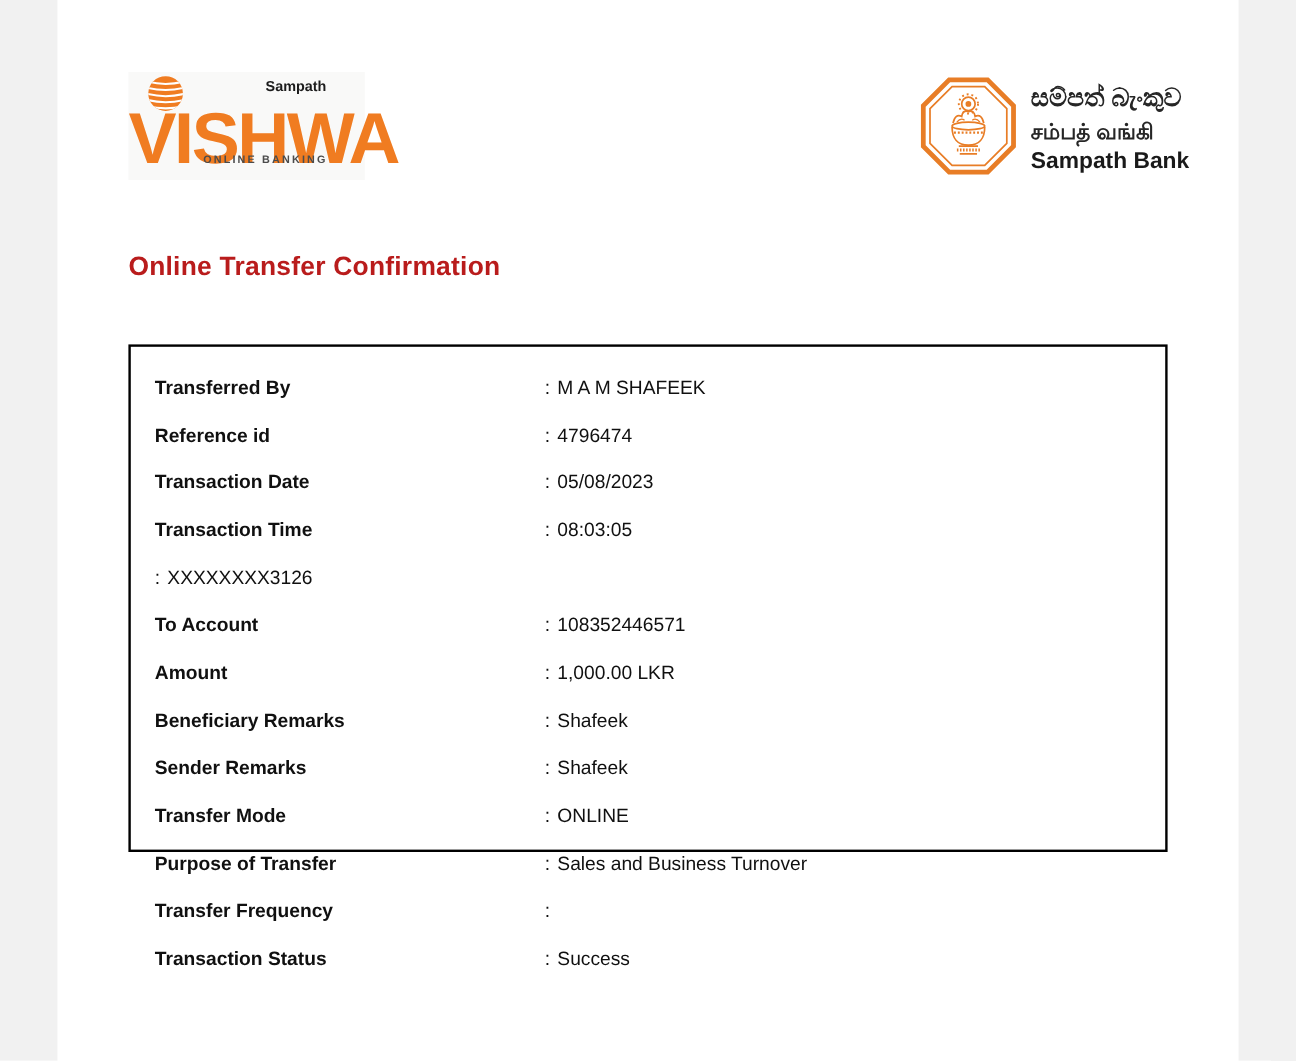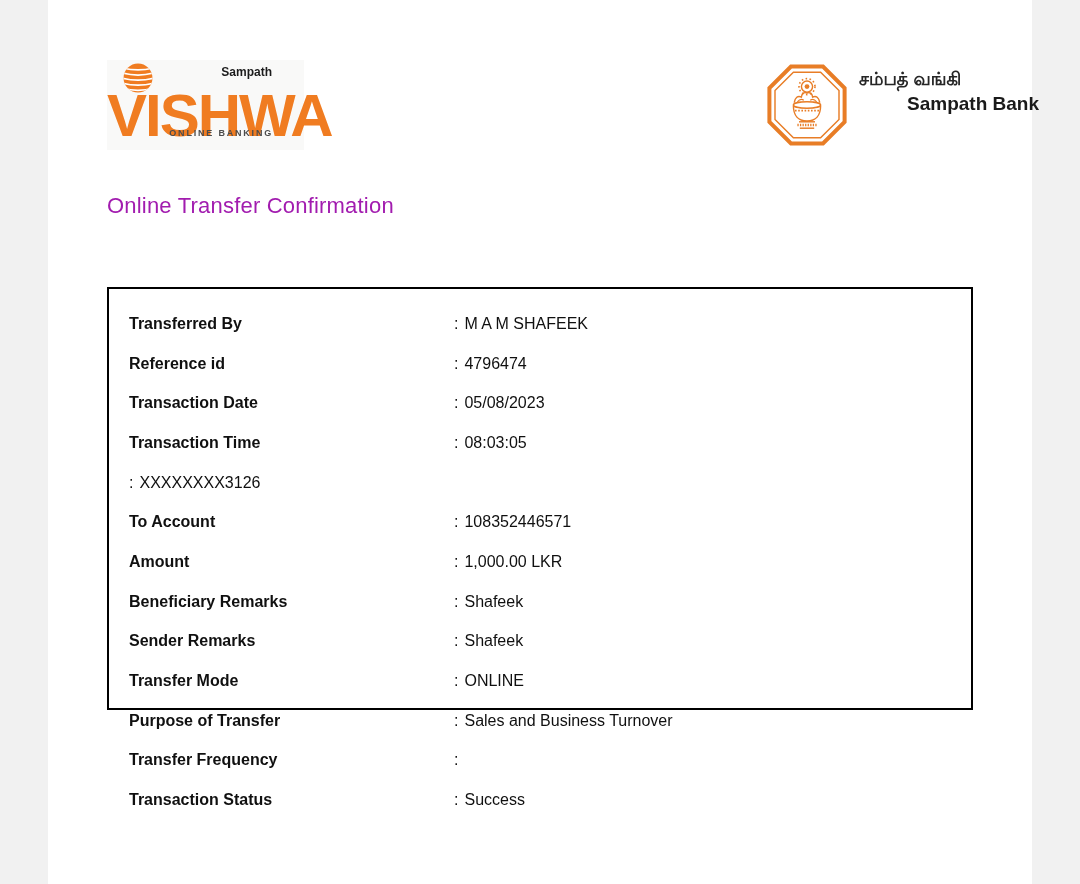--- a/index.html
+++ b/index.html
@@ -44,26 +44,26 @@
   }
 
   .bank-logo {
     position: absolute; left: 719px; top: 64px;
     display: flex; align-items: flex-start; gap: 12px;
   }
   .bank-emblem { width: 80px; height: 82px; }
   .bank-logo-text { padding-top: 2px; }
   .bank-line-sinhala { font-size: 21px; font-weight: 700; color: #262626; line-height: 31px; white-space: nowrap; }
   .bank-line-tamil   { font-size: 18px; font-weight: 700; color: #262626; line-height: 26px; white-space: nowrap; }
-  .bank-line-english { font-size: 19px; font-weight: 700; color: #1a1a1a; line-height: 24px; white-space: nowrap; margin-left: 48px; }
+  .bank-line-english { font-size: 19px; font-weight: 700; color: #1a1a1a; line-height: 24px; white-space: nowrap; }
 
   
   .page-title {
-    position: absolute; left: 59px; top: 193px;
-    font-size: 22px; font-weight: 400; color: #a21caf;
+    position: absolute; left: 59px; top: 209px;
+    font-size: 22px; font-weight: 700; color: #b91c1c;
     letter-spacing: 0.2px;
   }
 
   
   .details-table {
     position: absolute; left: 59px; top: 287px;
     width: 866px; height: 423px;
     border: 2px solid #000000;
     background: #ffffff;
     padding-top: 15px;
@@ -128,20 +128,21 @@
 
         <path d="M33,52 C33,64 39,71 50,71 C61,71 67,64 67,52" stroke-width="1.8"></path>
         <path d="M35,58 L65,58" stroke-width="2.4" stroke-dasharray="2 2"></path>
 
         <path d="M40,72 L60,72" stroke-width="1.8"></path>
         <path d="M38,76 L62,76" stroke-width="3.2" stroke-dasharray="1.6 1.6"></path>
         <path d="M41,80 L59,80" stroke-width="1.8"></path>
       </g>
     </svg>
     <div class="bank-logo-text">
+      <div class="bank-line-sinhala">සම්පත් බැංකුව</div>
       <div class="bank-line-tamil">சம்பத் வங்கி</div>
       <div class="bank-line-english">Sampath Bank</div>
     </div>
   </div>
 
   <h1 class="page-title">Online Transfer Confirmation</h1>
 
   <div class="details-table">
       <div class="detail-row">
         <div class="detail-label">Transferred By</div>

